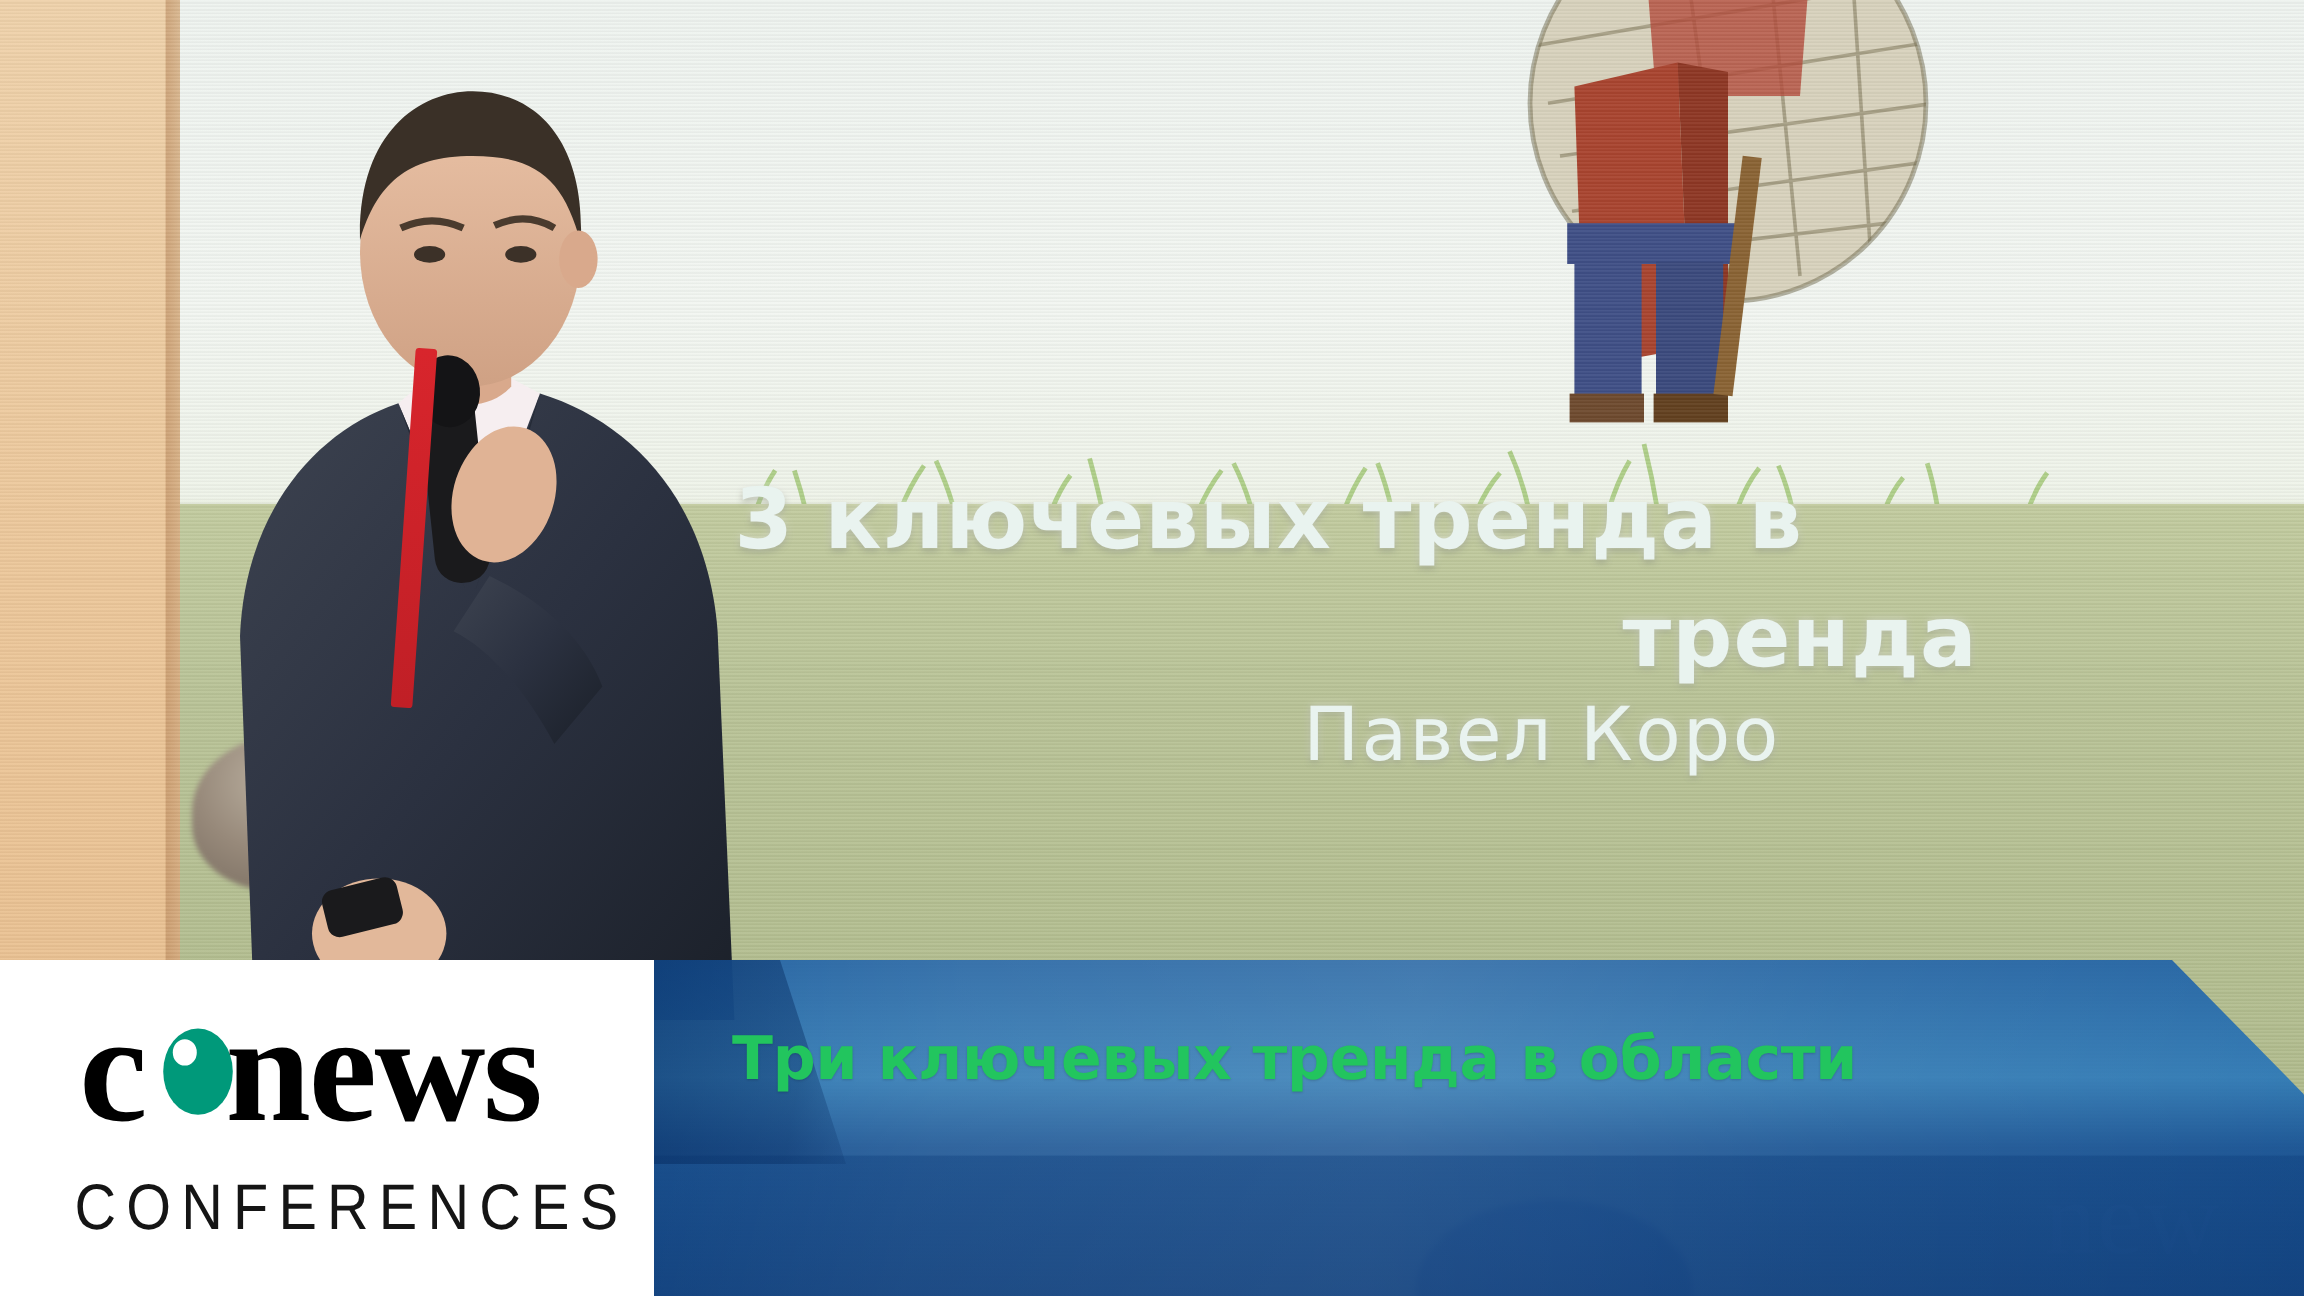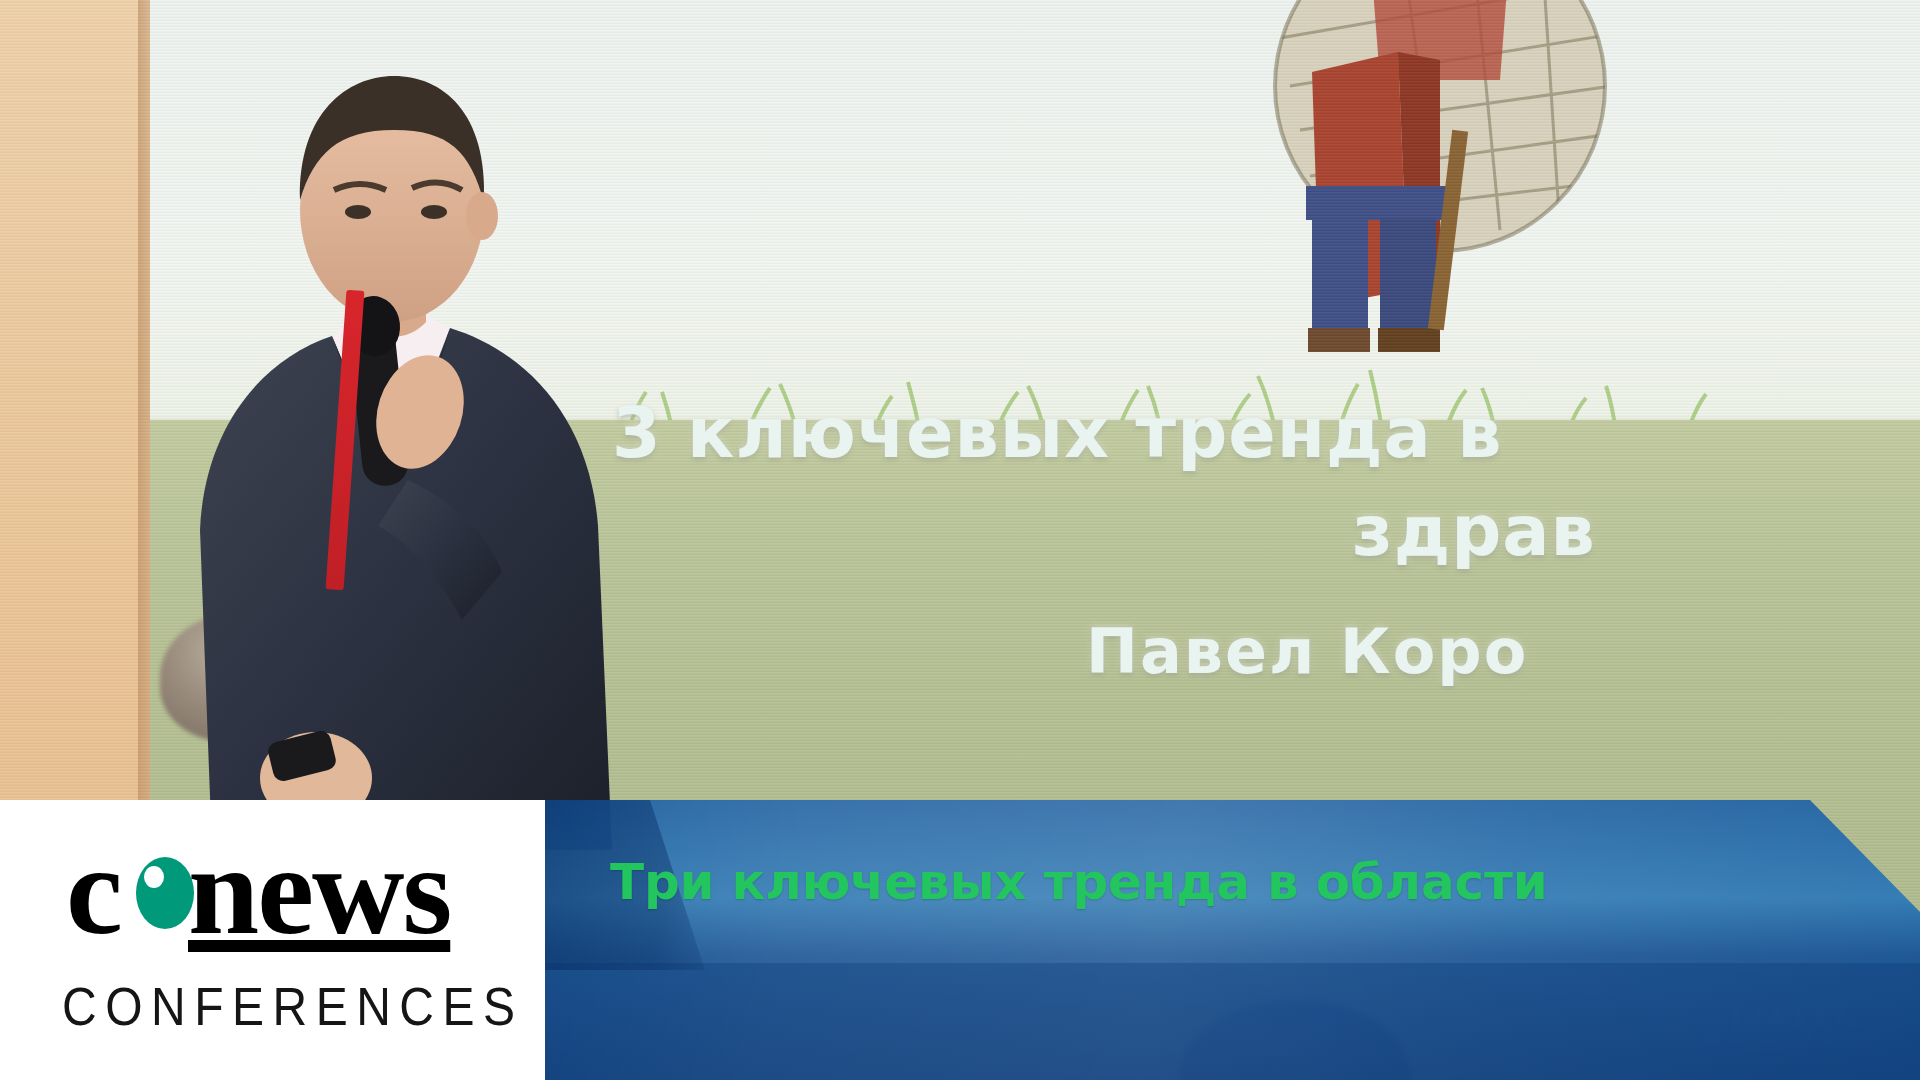--- a/index.html
+++ b/index.html
@@ -104,21 +104,21 @@
     font-family: "DejaVu Sans", sans-serif;
     font-weight: 700;
     letter-spacing: 1px;
     text-shadow: 0 0 7px rgba(255,255,255,.5), 0 2px 5px rgba(90,100,70,.45);
     white-space: nowrap;
   }
   .slide-line1 { left: 612px; top: 392px; font-size: 70px; }
   .slide-line2 { left: 1352px; top: 490px; font-size: 70px; }
   .slide-line3 {
     left: 1086px; top: 575px; font-size: 62px;
-    font-weight: 700; letter-spacing: 2px; margin-top: 40px;
+    font-weight: 400; letter-spacing: 2px;
   }
 
   
   .speaker { position: absolute; left: 120px; top: 60px; width: 560px; height: 790px; }
 
   
   .head-a {
     position: absolute; left: 160px; top: 612px;
     width: 160px; height: 130px; border-radius: 50% 50% 42% 42%;
     background: radial-gradient(ellipse at 40% 30%, #b8ad9d 0%, #97897a 45%, #6f6458 100%);
@@ -249,21 +249,21 @@
   .logo-eye::after {
     content: "";
     position: absolute;
     left: 8px; top: 9px;
     width: 20px; height: 22px;
     border-radius: 50%;
     background: #ffffff;
   }
   .logo-news {
     position: absolute;
-    left: 126px; top: 0; text-decoration: underline;
+    left: 126px; top: 0;
   }
   .logo-sub {
     margin-top: 34px;
     font-family: "Liberation Sans", sans-serif;
     font-weight: 300;
     font-size: 48px;
     letter-spacing: 8.5px;
     color: #151515;
     white-space: nowrap;
     transform: scaleY(1.12);
@@ -359,21 +359,21 @@
       <rect x="172" y="228" width="56" height="112" fill="#3f4f86"></rect>
       <rect x="240" y="228" width="56" height="112" fill="#3b4a7d"></rect>
       <rect x="168" y="338" width="62" height="24" fill="#6e4a2e"></rect>
       <rect x="238" y="338" width="62" height="24" fill="#62401f"></rect>
       <rect x="300" y="140" width="16" height="200" fill="#8a6334" transform="rotate(7 308 240)"></rect>
     </svg>
 
     <div class="scanlines"></div>
 
     <div class="slide-text slide-line1">3 ключевых тренда в</div>
-    <div class="slide-text slide-line2">здрав</div>
+    <div class="slide-text slide-line2">тренда</div>
     <div class="slide-text slide-line3">Павел Коро</div>
 
     <div class="lectern"></div>
     <div class="cnews-small">
       <span>c news</span>
     </div>
     <div class="badge-card">
       <span class="badge-name1">Коростелев</span>
       <span class="badge-name2">Павел</span>
     </div>

